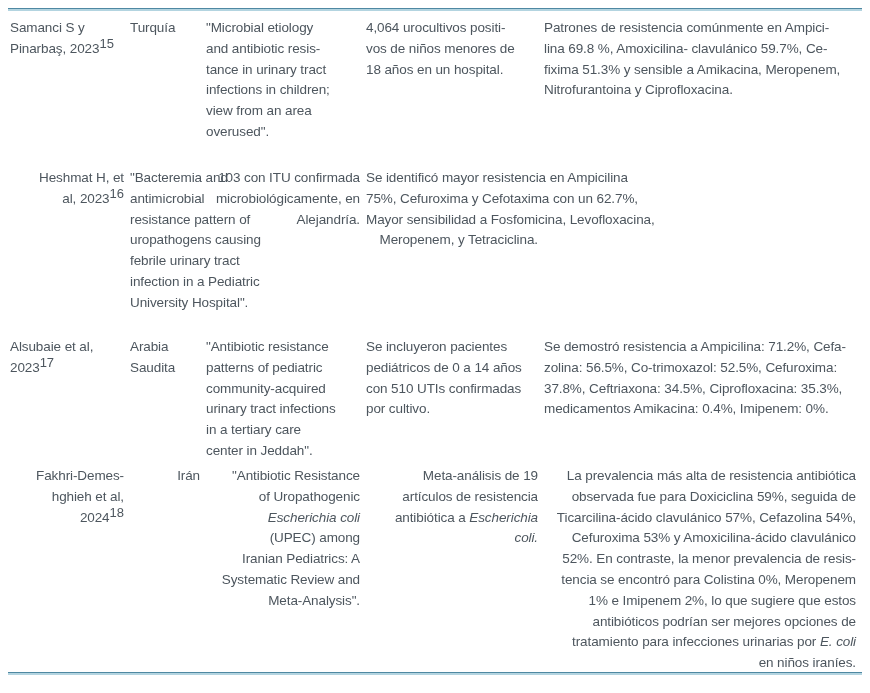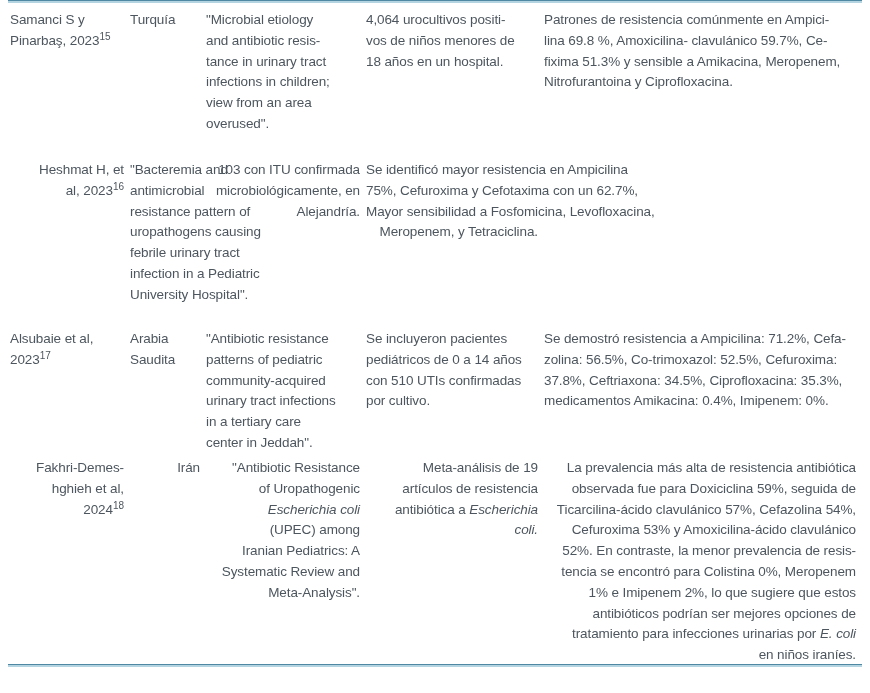--- a/index.html
+++ b/index.html
@@ -12,20 +12,21 @@
     height: 693px;
     overflow: hidden;
     font-family: "Liberation Sans", "DejaVu Sans", sans-serif;
     color: #4d565e;
   }
   .page {
     width: 870px;
     height: 693px;
     background: #ffffff;
     box-sizing: border-box;
+    padding-top: 8px;
   }
   .studies-table {
     margin-left: 8px;
     width: 854px;
   }
   .rule {
     height: 3px;
     width: 854px;
     background: linear-gradient(180deg, #4f88a2 0%, #4f88a2 45%, #b3d4e0 45%, #b3d4e0 100%);
   }
@@ -42,21 +43,21 @@
   .cell {
     font-size: 13.5px;
     letter-spacing: -0.1px;
     line-height: 20.8px;
     padding-right: 6px;
   }
   .line {
     white-space: pre;
   }
   .cell sup {
-    font-size: 10px;
+    font-size: 13px;
     line-height: 0;
     vertical-align: super;
     letter-spacing: 0;
   }
   .cell i {
     font-style: italic;
   }
 </style>
 </head>
 <body>

